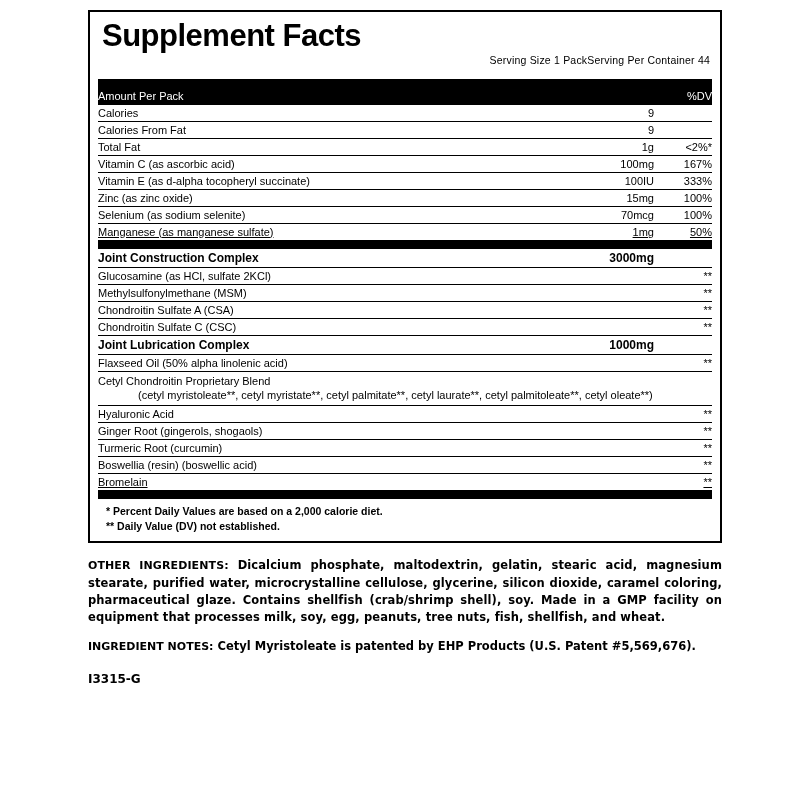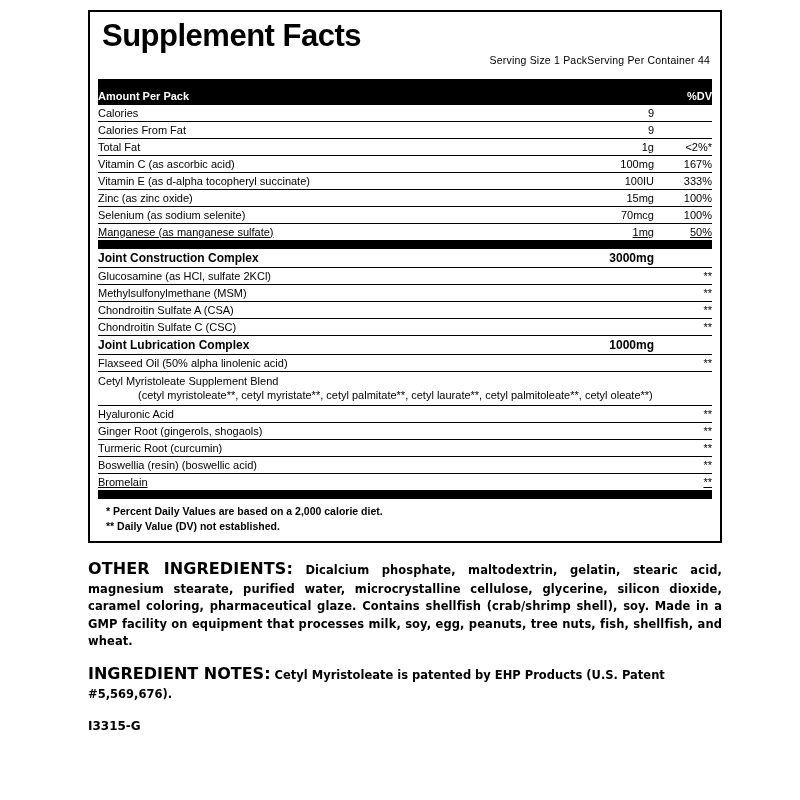--- a/index.html
+++ b/index.html
@@ -72,21 +72,21 @@
   }
   td.dv {
     text-align: right;
     width: 58px;
     padding-right: 4px;
     white-space: nowrap;
   }
   .ind1 { padding-left: 22px; }
   .ind2 { padding-left: 40px; }
   .hdr-row td {
-    font-weight: bold;
+    font-weight: normal;
     font-size: 11px;
     border-bottom: none;
     padding: 1px 0 2px 0;
   }
   .hdr-bar {
     background: #000;
     color: #fff;
   }
   .complex td {
     font-weight: bold;
@@ -110,21 +110,21 @@
     margin-top: 14px;
     font-size: 11.5px;
     font-weight: bold;
     line-height: 1.5;
     letter-spacing: 0.1px;
     text-align: justify;
     font-family: "DejaVu Sans", sans-serif;
   }
   .other .lead,
   .notes .lead {
-    font-size: 16px;
+    font-size: 11px;
     font-weight: bold;
   }
   .notes {
     margin-top: 12px;
     font-size: 11.5px;
     font-weight: bold;
     line-height: 1.5;
     font-family: "DejaVu Sans", sans-serif;
   }
   .code {
@@ -244,21 +244,21 @@
         <td class="amount">1000mg</td>
         <td class="dv"></td>
       </tr>
       <tr>
         <td class="name ind1">Flaxseed Oil (50% alpha linolenic acid)</td>
         <td class="amount"></td>
         <td class="dv">**</td>
       </tr>
       <tr>
         <td class="name ind1 blend-block" colspan="3">
-          <div>Cetyl Myristoleate Supplement Blend</div>
+          <div>Cetyl Chondroitin Proprietary Blend</div>
           <div class="ind2">(cetyl myristoleate**, cetyl myristate**, cetyl palmitate**, cetyl laurate**, cetyl palmitoleate**, cetyl oleate**)</div>
         </td>
       </tr>
       <tr>
         <td class="name ind1">Hyaluronic Acid</td>
         <td class="amount"></td>
         <td class="dv">**</td>
       </tr>
     </tbody>
       </table>

